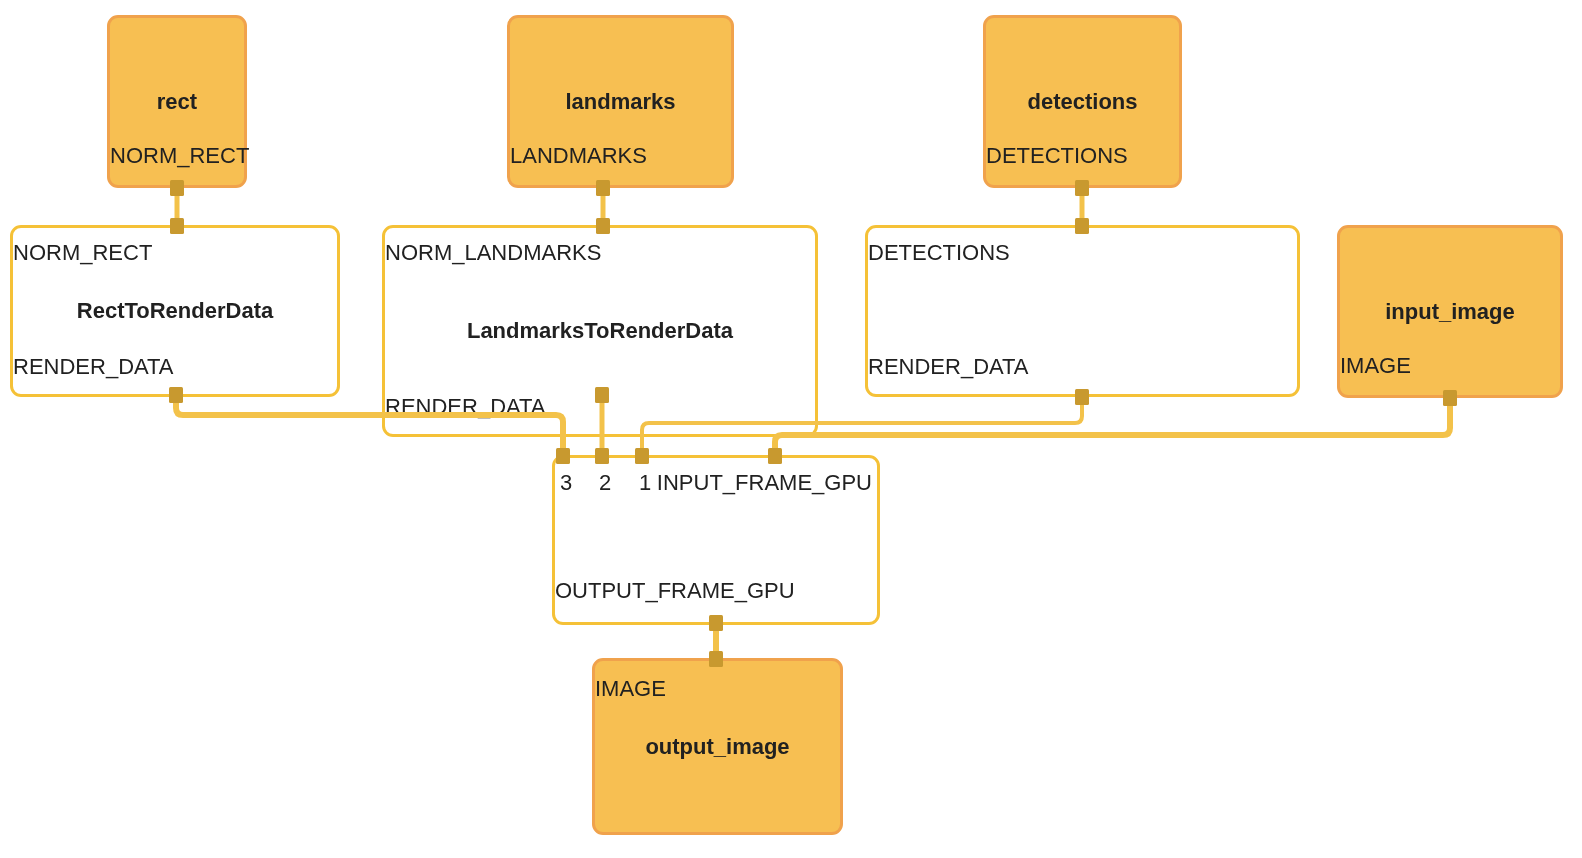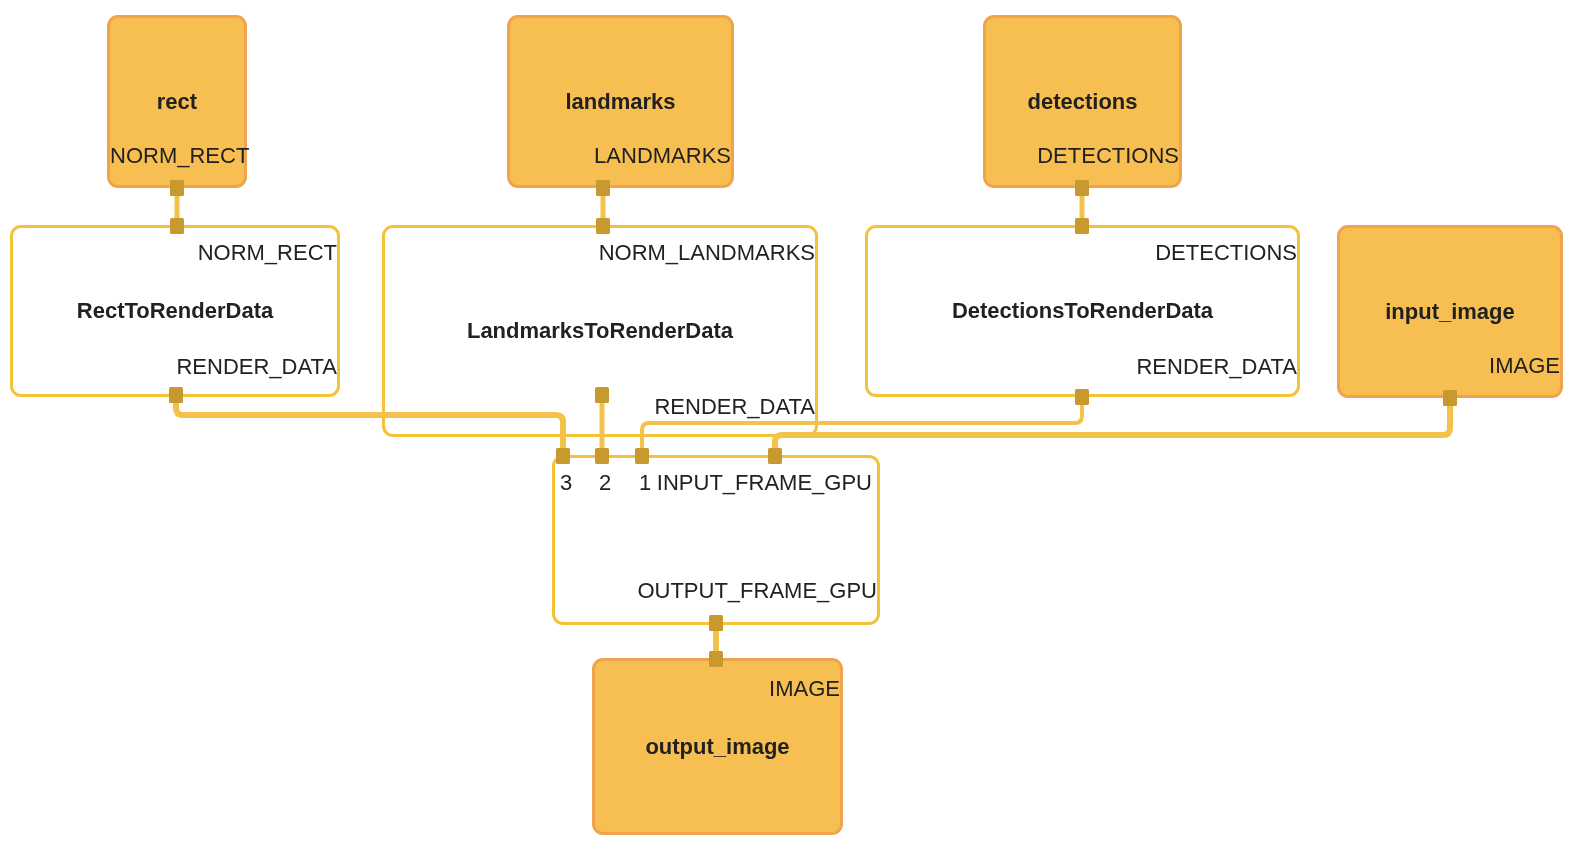--- a/index.html
+++ b/index.html
@@ -42,21 +42,21 @@
     text-align: center;
     font-weight: bold;
     font-size: 22px;
     line-height: 38px;
     color: var(--text);
     white-space: nowrap;
   }
   .plabel {
     position: absolute;
     left: 0; right: 0;
-    text-align: right;
+    text-align: left;
     font-size: 22px;
     line-height: 24px;
     color: var(--text);
     white-space: nowrap;
   }
   .plabel.in  { top: 13px; }
   .plabel.out { bottom: 15px; }
   .stream .plabel.out { bottom: 17px; }
   
   .ao-pnum {
@@ -122,21 +122,20 @@
   </div>
 
   <div class="node calc" style="left:382px; top:225px; width:436px; height:212px;">
     <div class="plabel in">NORM_LANDMARKS</div>
     <div class="title">LandmarksToRenderData</div>
     <div class="plabel out">RENDER_DATA</div>
   </div>
 
   <div class="node calc" style="left:865px; top:225px; width:435px; height:172px;">
     <div class="plabel in">DETECTIONS</div>
-    <div class="title">DetectionsToRenderData</div>
     <div class="plabel out">RENDER_DATA</div>
   </div>
 
   <div class="node stream" style="left:1337px; top:225px; width:226px; height:173px;">
     <div class="title">input_image</div>
     <div class="plabel out">IMAGE</div>
   </div>
 
   <div class="node calc" style="left:552px; top:455px; width:328px; height:170px;">
     <div class="ao-pnum p3">3</div>

